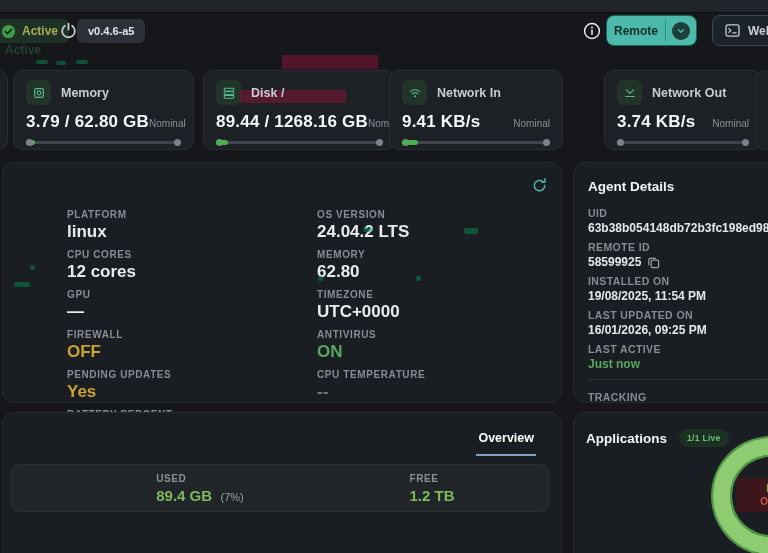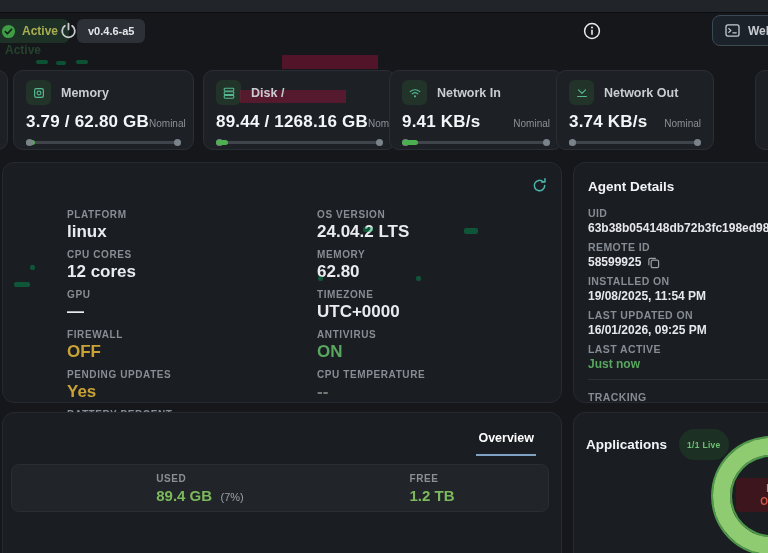--- a/index.html
+++ b/index.html
@@ -68,21 +68,21 @@
   .tab.active{color:#ffffff;font-weight:bold;border-bottom:2px solid #7ea1c4;}
   .usage-row{position:absolute;left:8px;right:12px;top:51px;height:46px;background:#212529;border:1px solid #2a2e34;border-radius:8px;}
   .usage-cell{position:absolute;top:8px;transform:translateX(-50%);}
   .u-label{font-size:10px;font-weight:600;color:#8a9095;letter-spacing:.6px;}
   .u-valrow{margin-top:3px;white-space:nowrap;}
   .u-value{font-size:15px;font-weight:bold;color:#7cb95c;}
   .u-pct{font-size:11px;color:#9aa0a6;margin-left:4px;}
   
   .apps-head{display:flex;align-items:center;gap:12px;}
   .apps-title{font-size:13.5px;font-weight:bold;color:#f2f4f6;}
-  .live-badge{height:31px;padding:0 8px;border-radius:999px;background:#1d3024;display:flex;align-items:center;}
+  .live-badge{height:18px;padding:0 8px;border-radius:999px;background:#1d3024;display:flex;align-items:center;}
   .live-badge span{font-size:8.5px;font-weight:bold;color:#6fbf73;letter-spacing:.3px;}
   .donut{position:absolute;left:139px;top:25px;width:116px;height:116px;border-radius:50%;
          border:17px solid #8ecb71;box-sizing:border-box;
          box-shadow:0 0 0 2px #4e9949, inset 0 0 0 2px #4e9949;}
   .donut-tip{position:absolute;left:162px;top:65px;width:80px;background:#3c161c;border-radius:4px;padding:4px 6px;text-align:center;z-index:3;}
   .tip-live{font-size:10px;font-weight:bold;color:#a3a83e;line-height:13px;}
   .tip-off{font-size:10px;font-weight:bold;color:#d05844;line-height:13px;}
   
   .art{position:absolute;pointer-events:none;z-index:5;}
   .art.red{background:rgba(158,18,58,.45);}
@@ -117,20 +117,31 @@
   </div>
 
   <div class="info-btn">
     <svg width="18" height="18" viewBox="0 0 18 18">
       <circle cx="9" cy="9" r="7.4" fill="none" stroke="#e8eaec" stroke-width="1.5"></circle>
       <circle cx="9" cy="5.6" r="1" fill="#e8eaec"></circle>
       <rect x="8.2" y="7.6" width="1.6" height="5.4" rx="0.8" fill="#e8eaec"></rect>
     </svg>
   </div>
 
+  <div class="remote-btn">
+    <div class="lbl">Remote</div>
+    <div class="split"></div>
+    <div class="chev">
+      <div class="chev-circle">
+        <svg width="10" height="10" viewBox="0 0 16 16">
+          <path d="M4 6l4 4 4-4" fill="none" stroke="currentColor" stroke-width="2" stroke-linecap="round" stroke-linejoin="round"></path>
+        </svg>
+      </div>
+    </div>
+  </div>
 
   <div class="web-btn">
     <svg width="15" height="13" viewBox="0 0 16 14">
       <rect x="1" y="1" width="14" height="12" rx="2" fill="none" stroke="#c8ccd1" stroke-width="1.4"></rect>
       <path d="M4 5l2.2 2L4 9" fill="none" stroke="#c8ccd1" stroke-width="1.4" stroke-linecap="round" stroke-linejoin="round"></path>
       <path d="M8.5 9.5h3.5" stroke="#c8ccd1" stroke-width="1.4" stroke-linecap="round"></path>
     </svg>
     <span>Web Te</span>
   </div>
 
@@ -197,21 +208,21 @@
       <span class="card-status">Nominal</span>
     </div>
     <div class="meter">
       <div class="track"></div>
       <div class="fill" style="z-index: 2; width: 11%;"></div>
       <div class="dot l"></div>
         <div class="dot r"></div>
     </div>
   </div>
 
-  <div class="card" style="left:556px;width:158px;">
+  <div class="card" style="left:604px;width:158px;">
     <div class="card-head">
       <div class="icon-tile">
         <svg width="14" height="14" viewBox="0 0 16 16">
           <path d="M4 4.5l4 4 4-4" fill="none" stroke="currentColor" stroke-width="1.4" stroke-linecap="round" stroke-linejoin="round"></path>
           <path d="M3 12h10" stroke="currentColor" stroke-width="1.4" stroke-linecap="round"></path>
         </svg>
       </div>
       <span class="card-label">Network Out</span>
     </div>
     <div class="card-valrow">

